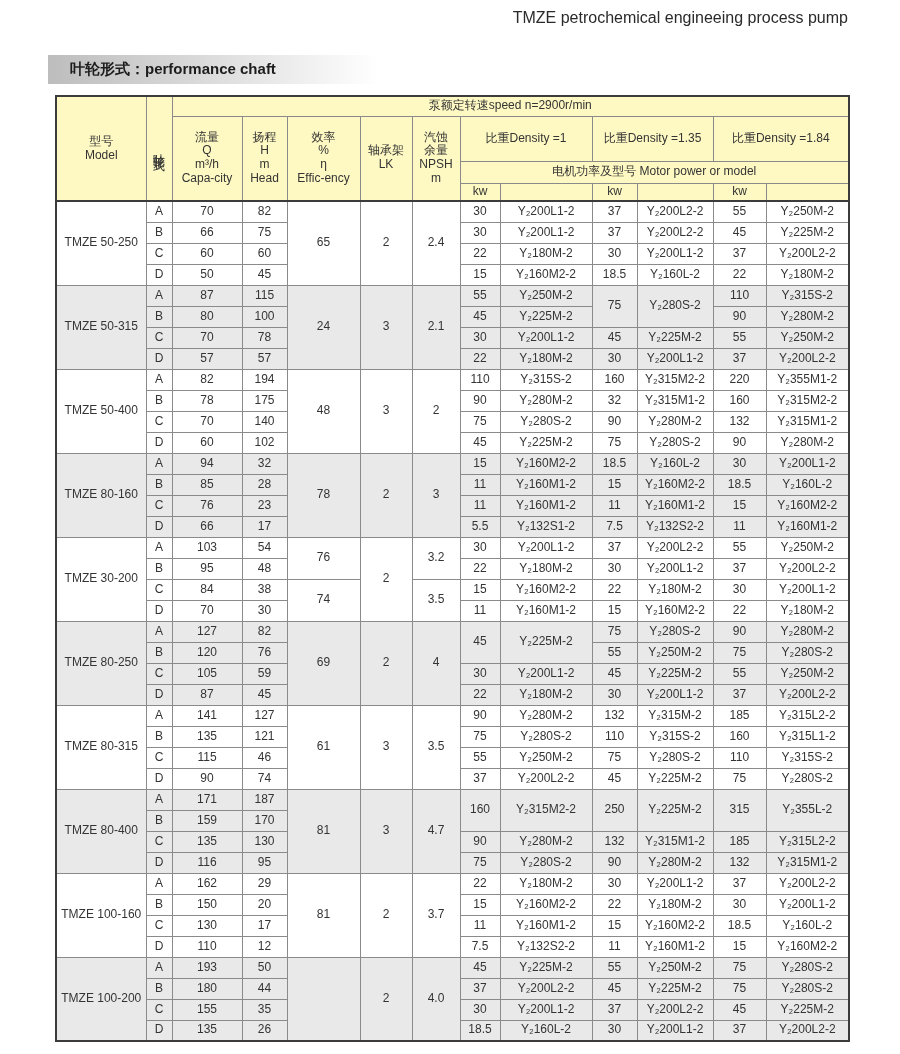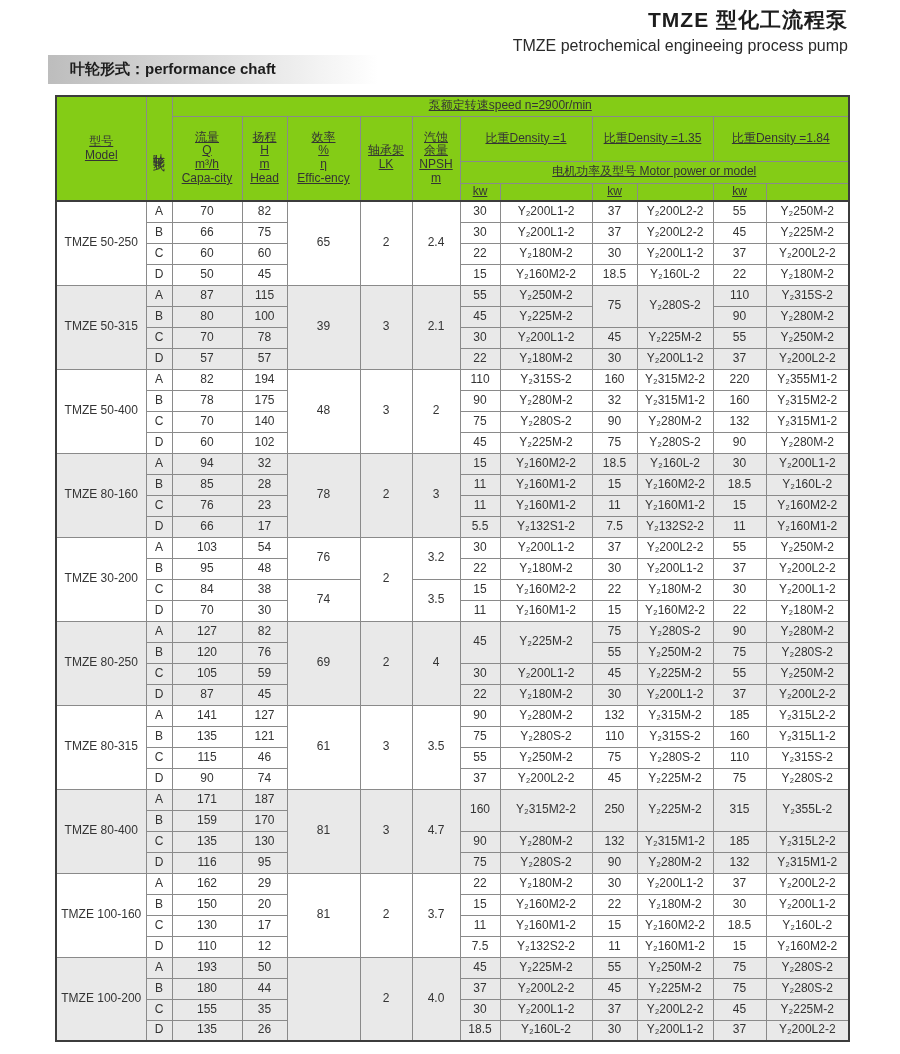--- a/index.html
+++ b/index.html
@@ -22,42 +22,41 @@
     border-collapse:collapse;table-layout:fixed;
     border:2px solid #3c3c3c;
   }
   table.perf td, table.perf th{
     border:1px solid #8a8a8a;
     padding:0 1px;
     text-align:center;vertical-align:middle;
     font-size:12px;font-weight:normal;color:#343434;
     overflow:hidden;line-height:1.15;
   }
-  thead th{background:#84cc16;color:#262626;border-color:#707070;text-decoration:underline;}
+  thead th{background:#fef9c3;color:#262626;border-color:#707070;}
   thead{border-bottom:2px solid #3c3c3c;}
   tr.h-speed{height:20px;}
   tr.h-density{height:45px;}
   tr.h-motor{height:22px;}
   tr.h-kw{height:18px;}
   tbody tr{height:21px;}
   .pre{white-space:pre-line;}
   .dens{font-size:13px;}
   .vert{writing-mode:vertical-rl;text-orientation:upright;letter-spacing:2px;display:inline-block;line-height:1;font-size:12px;}
   tbody tr.shaded td{background:#e9e9e9;}
   tbody td{background:#ffffff;}
   td.seam-b{border-bottom-style:hidden;}
   td.seam-t{border-top-style:hidden;}
   td.model-cell{font-size:12px;margin-left:20px;}
   td.pmodel{font-size:11.5px;}
 </style>
 </head>
 <body>
 
 <div class="titles">
-  <div class="title-cn">TMZE 型化工流程泵</div>
   <div class="title-en">TMZE petrochemical engineeing process pump</div>
 </div>
 
 <div class="section-strip">
   <span>叶轮形式：performance chaft</span>
 </div>
 
 <table class="perf">
   <colgroup>
     <col style="width:90px">
@@ -163,21 +162,21 @@
         <td>18.5</td>
         <td class="pmodel">Y₂160L-2</td>
         <td>22</td>
         <td class="pmodel">Y₂180M-2</td>
       </tr>
       <tr class="shaded">
         <td rowspan="4" class="model-cell">TMZE 50-315</td>
         <td>A</td>
         <td>87</td>
         <td>115</td>
-        <td rowspan="4">39</td>
+        <td rowspan="4">24</td>
         <td rowspan="4">3</td>
         <td rowspan="4">2.1</td>
         <td>55</td>
         <td class="pmodel">Y₂250M-2</td>
         <td rowspan="2">75</td>
         <td rowspan="2" class="pmodel">Y₂280S-2</td>
         <td>110</td>
         <td class="pmodel">Y₂315S-2</td>
       </tr>
       <tr class="shaded">

